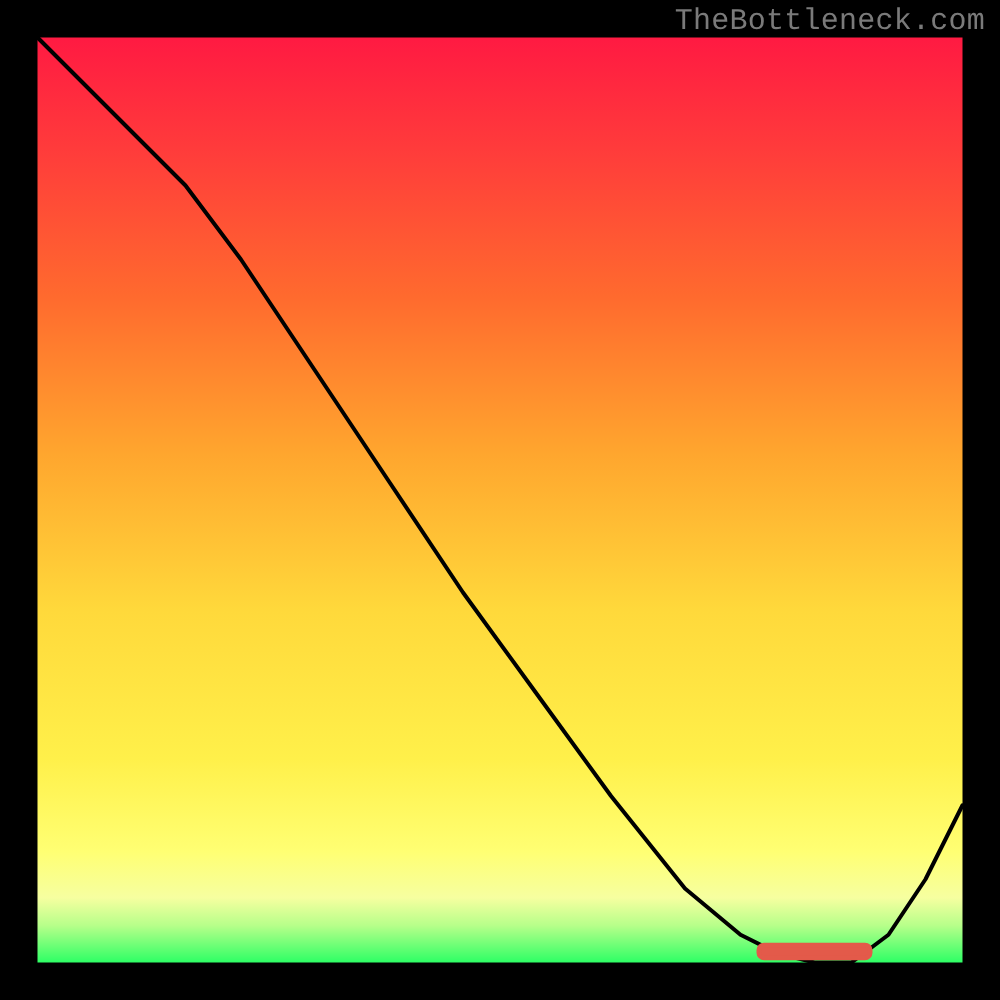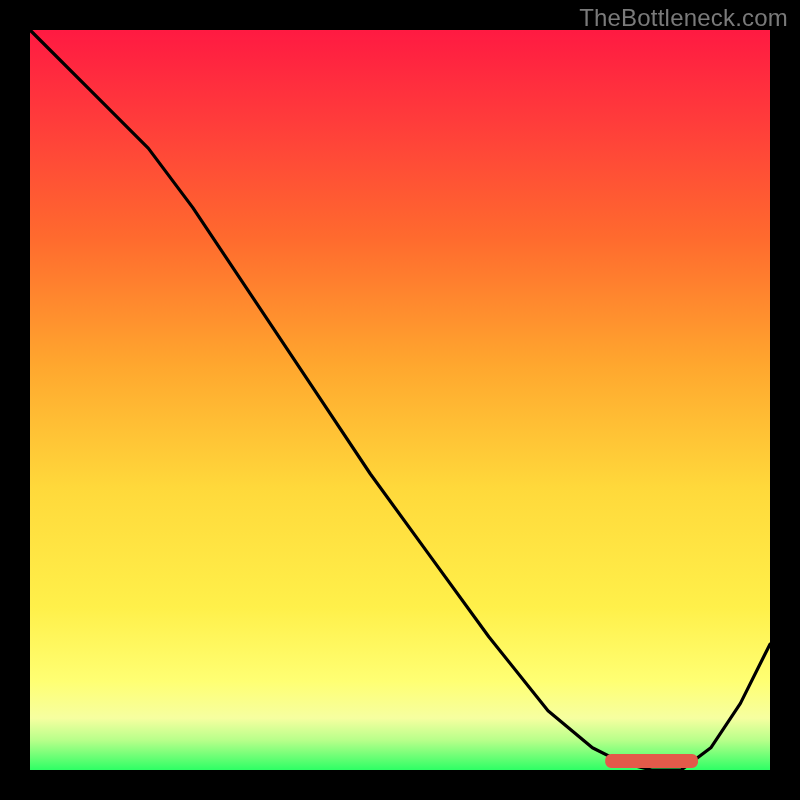--- a/index.html
+++ b/index.html
@@ -8,21 +8,21 @@
     position: relative;
     width: 800px;
     height: 800px;
     background: #000;
   }
   .watermark {
     position: absolute;
     top: 4px;
     right: 12px;
     color: #7a7a7a;
-    font-family: Liberation Sans, sans-serif;
+    font-family: Liberation Mono, monospace;
     font-size: 24px;
     letter-spacing: 0.2px;
   }
   .plot-area {
     position: absolute;
     left: 30px;
     top: 30px;
     width: 740px;
     height: 740px;
     background: linear-gradient(to bottom,

